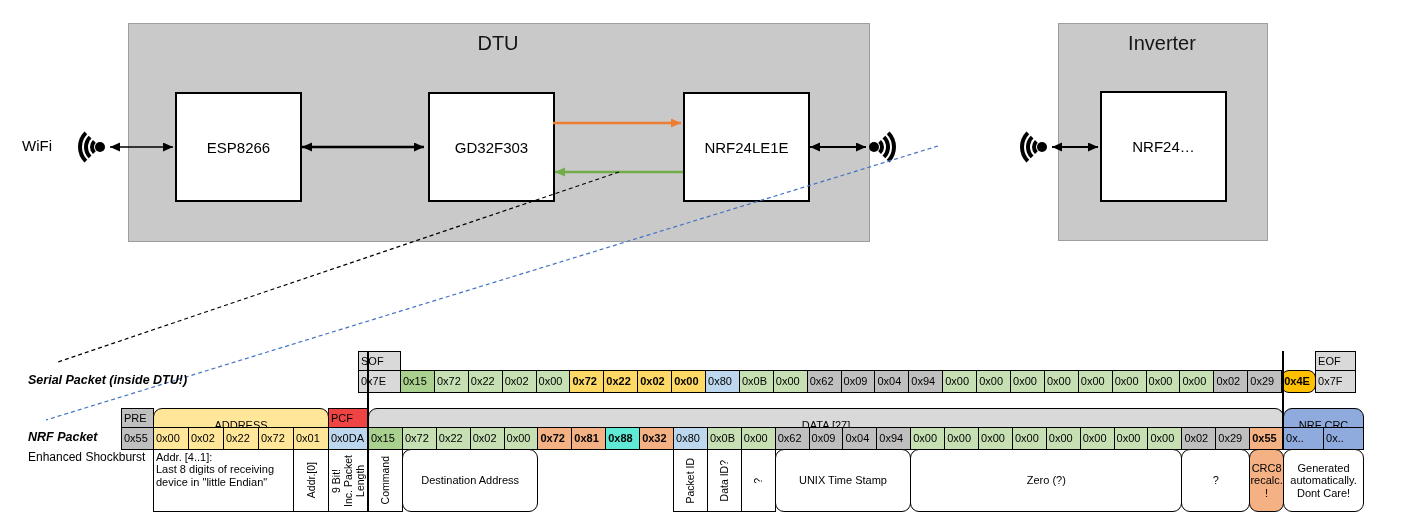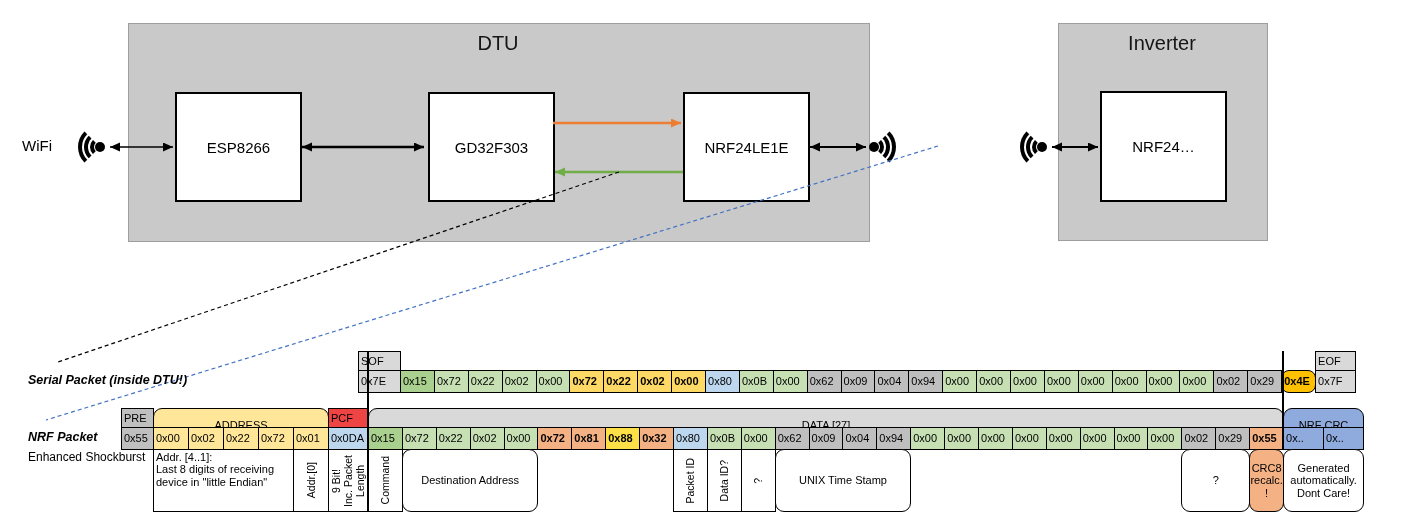--- a/index.html
+++ b/index.html
@@ -151,21 +151,21 @@
       <div class="cell" style="grid-area: 2 / 5 / auto / span 1; background: rgb(255, 230, 153);">0x72</div>
       <div class="cell" style="grid-area: 2 / 6 / auto / span 1; background: rgb(255, 230, 153);">0x01</div>
       <div class="cell" style="grid-area: 2 / 7 / auto / span 1; background: rgb(189, 215, 238);">0x0DA</div>
       <div class="cell" style="grid-area: 2 / 8 / auto / span 1; background: rgb(169, 208, 142);">0x15</div>
       <div class="cell" style="grid-area: 2 / 9 / auto / span 1; background: rgb(198, 224, 180);">0x72</div>
       <div class="cell" style="grid-area: 2 / 10 / auto / span 1; background: rgb(198, 224, 180);">0x22</div>
       <div class="cell" style="grid-area: 2 / 11 / auto / span 1; background: rgb(198, 224, 180);">0x02</div>
       <div class="cell" style="grid-area: 2 / 12 / auto / span 1; background: rgb(198, 224, 180);">0x00</div>
       <div class="cell" style="grid-area: 2 / 13 / auto / span 1; background: rgb(244, 177, 131); font-weight: bold;">0x72</div>
       <div class="cell" style="grid-area: 2 / 14 / auto / span 1; background: rgb(244, 177, 131); font-weight: bold;">0x81</div>
-      <div class="cell" style="grid-area: 2 / 15 / auto / span 1; background: #fde047; font-weight: bold;">0x88</div>
+      <div class="cell" style="grid-area: 2 / 15 / auto / span 1; background: #5eead4; font-weight: bold;">0x88</div>
       <div class="cell" style="grid-area: 2 / 16 / auto / span 1; background: rgb(244, 177, 131); font-weight: bold;">0x32</div>
       <div class="cell" style="grid-area: 2 / 17 / auto / span 1; background: rgb(189, 215, 238);">0x80</div>
       <div class="cell" style="grid-area: 2 / 18 / auto / span 1; background: rgb(198, 224, 180);">0x0B</div>
       <div class="cell" style="grid-area: 2 / 19 / auto / span 1; background: rgb(198, 224, 180);">0x00</div>
       <div class="cell" style="grid-area: 2 / 20 / auto / span 1; background: rgb(191, 191, 191);">0x62</div>
       <div class="cell" style="grid-area: 2 / 21 / auto / span 1; background: rgb(191, 191, 191);">0x09</div>
       <div class="cell" style="grid-area: 2 / 22 / auto / span 1; background: rgb(191, 191, 191);">0x04</div>
       <div class="cell" style="grid-area: 2 / 23 / auto / span 1; background: rgb(191, 191, 191);">0x94</div>
       <div class="cell" style="grid-area: 2 / 24 / auto / span 1; background: rgb(198, 224, 180);">0x00</div>
       <div class="cell" style="grid-area: 2 / 25 / auto / span 1; background: rgb(198, 224, 180);">0x00</div>
@@ -186,20 +186,21 @@
       <div class="cell rotc" style="grid-area: 3 / 6 / auto / span 1;"><span class="rtxt">Addr.[0]</span></div>
       <div class="cell rotc" style="grid-area: 3 / 7 / auto / span 1;"><span class="rtxt">9 Bit!
 Inc. Packet
 Length</span></div>
       <div class="cell rotc" style="grid-area: 3 / 8 / auto / span 1;"><span class="rtxt">Command</span></div>
       <div class="cell ctr" style="grid-area: 3 / 9 / auto / span 4;">Destination Address</div>
       <div class="cell rotc" style="grid-area: 3 / 17 / auto / span 1;"><span class="rtxt">Packet ID</span></div>
       <div class="cell rotc" style="grid-area: 3 / 18 / auto / span 1;"><span class="rtxt">Data ID?</span></div>
       <div class="cell rotc" style="grid-area: 3 / 19 / auto / span 1;"><span class="rtxt">?</span></div>
       <div class="cell ctr" style="grid-area: 3 / 20 / auto / span 4;">UNIX Time Stamp</div>
+      <div class="cell ctr" style="grid-area: 3 / 24 / auto / span 8;">Zero (?)</div>
       <div class="cell ctr" style="grid-area: 3 / 32 / auto / span 2;">?</div>
       <div class="cell ctr" style="grid-area: 3 / 34 / auto / span 1; background: rgb(244, 177, 131);">CRC8
 recalc.
 !</div>
       <div class="cell ctr" style="grid-area: 3 / 35 / auto / span 2;">Generated
 automatically.
 Dont Care!</div>
     </div>
 
   <div class="vline" style="left:367px;top:351px;height:160px;"></div>

